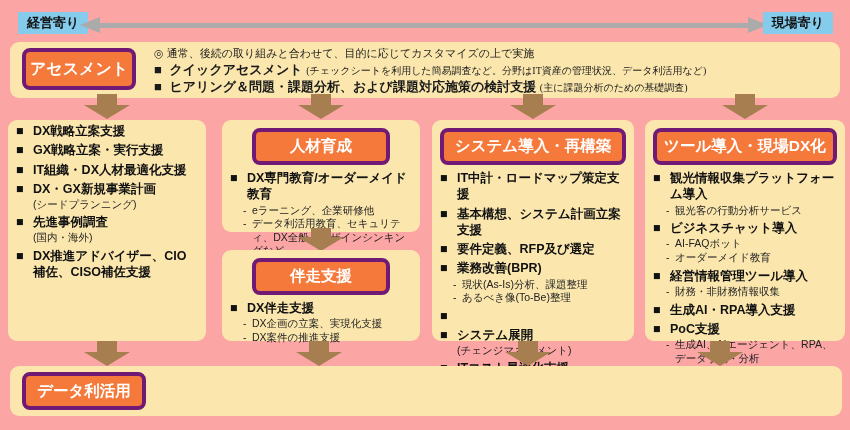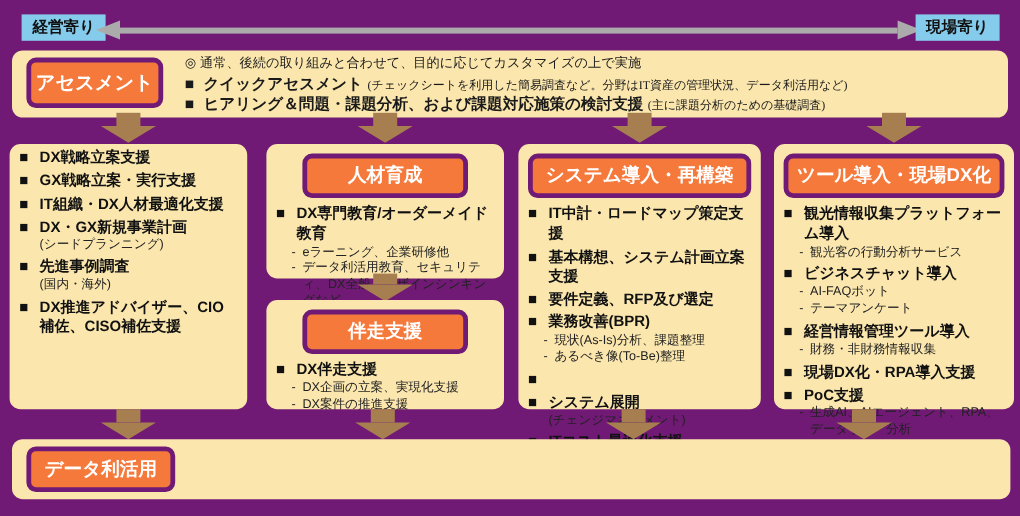--- a/index.html
+++ b/index.html
@@ -1,17 +1,17 @@
 <!DOCTYPE html>
 <html><head>
 <meta charset="utf-8">
 <style>
   html,body{margin:0;padding:0;background:#fff;}
   body{font-family:"Liberation Sans","DejaVu Sans",sans-serif;color:#1a1a1a;}
-  .stage{position:relative;width:850px;height:430px;background:#701a75;overflow:hidden;}
+  .stage{position:relative;width:850px;height:430px;background:#fca5a5;overflow:hidden;}
 
   
   .scale-label{position:absolute;top:12px;background:#85cbec;color:#111;
     font-size:13px;font-weight:bold;padding:3px 9px;line-height:1.2;}
   .scale-left{left:18px;}
   .scale-right{right:17px;}
   .scale-arrow{position:absolute;left:80px;top:17px;width:688px;height:16px;
     display:flex;align-items:center;}
   .g-head-l{width:0;height:0;border-top:8px solid transparent;border-bottom:8px solid transparent;
     border-right:20px solid #ababab;flex:none;}
@@ -240,33 +240,33 @@
       <div class="item">
           <span class="sq">■</span>
           <span>ビジネスチャット導入</span>
         </div>
       <div class="sub">
           <span class="dash">-</span>
           <span>AI-FAQボット</span>
         </div>
       <div class="sub">
           <span class="dash">-</span>
-          <span>テーマアンケート</span>
+          <span>オーダーメイド教育</span>
         </div>
       <div class="item">
           <span class="sq">■</span>
           <span>経営情報管理ツール導入</span>
         </div>
       <div class="sub">
           <span class="dash">-</span>
           <span>財務・非財務情報収集</span>
         </div>
       <div class="item">
           <span class="sq">■</span>
-          <span>現場DX化・RPA導入支援</span>
+          <span>生成AI・RPA導入支援</span>
         </div>
       <div class="item">
           <span class="sq">■</span>
           <span>PoC支援</span>
         </div>
       <div class="sub">
           <span class="dash">-</span>
           <span>生成AI、AIエージェント、RPA、データ予測・分析</span>
         </div>
     </div>

